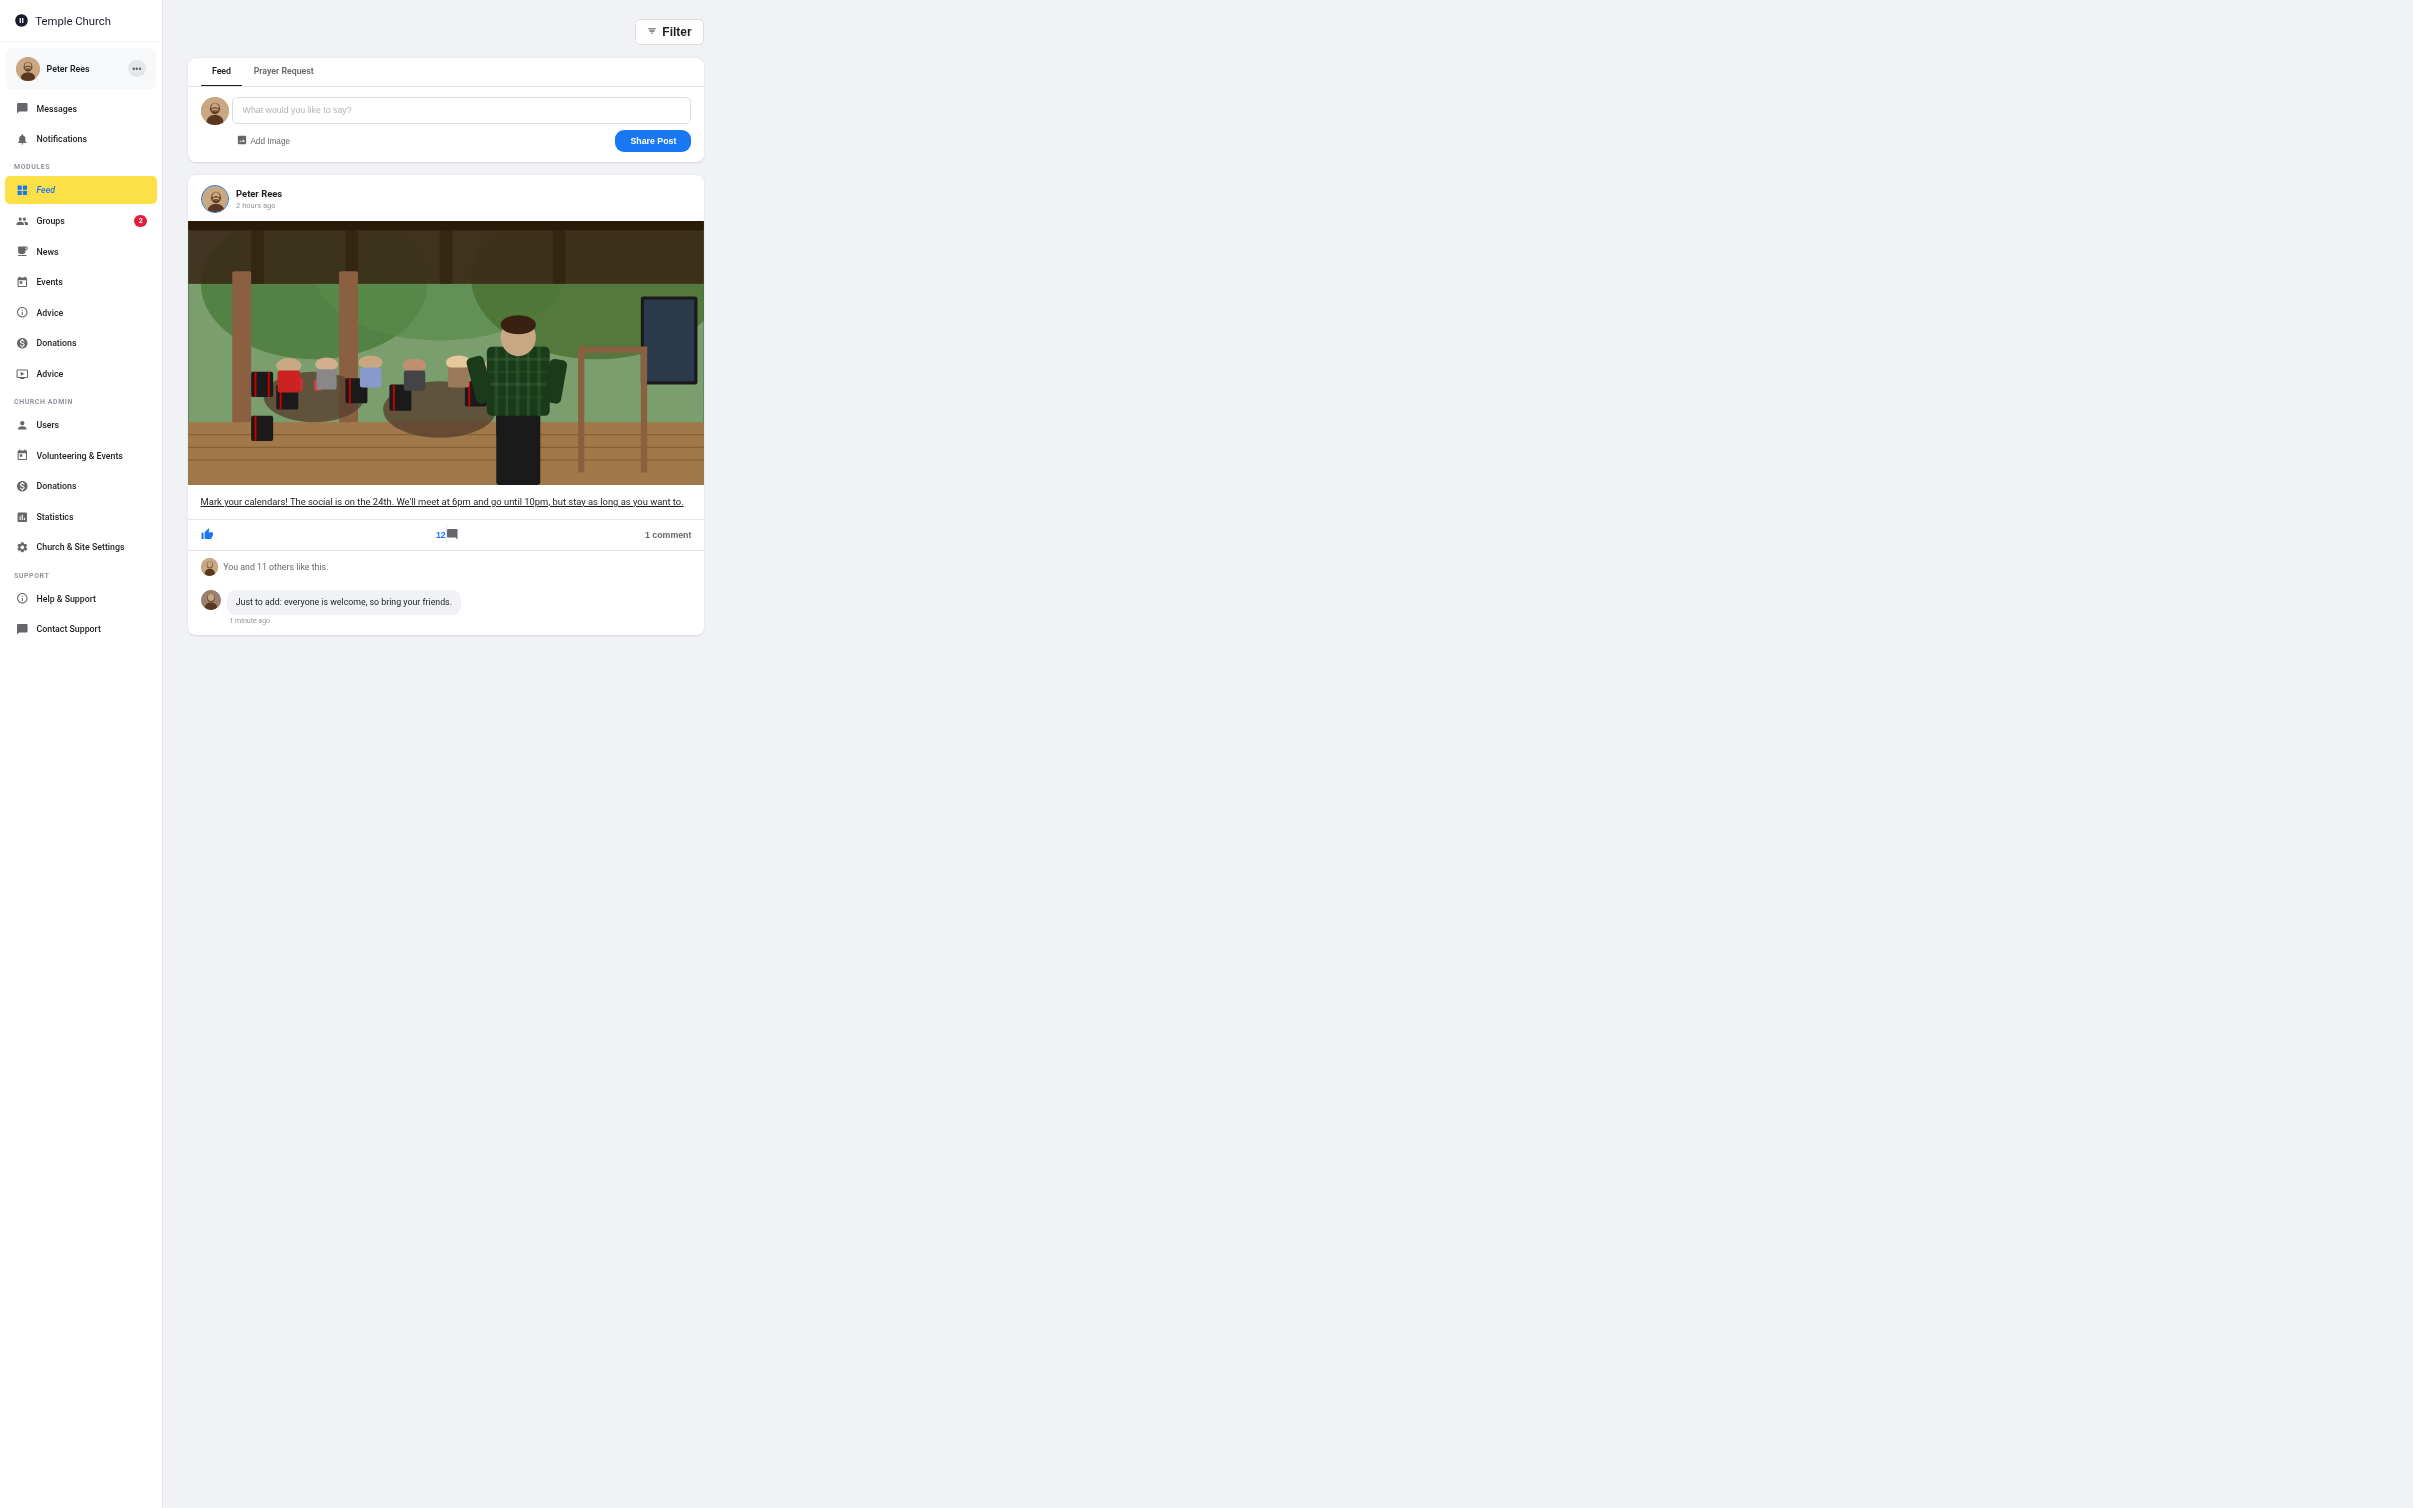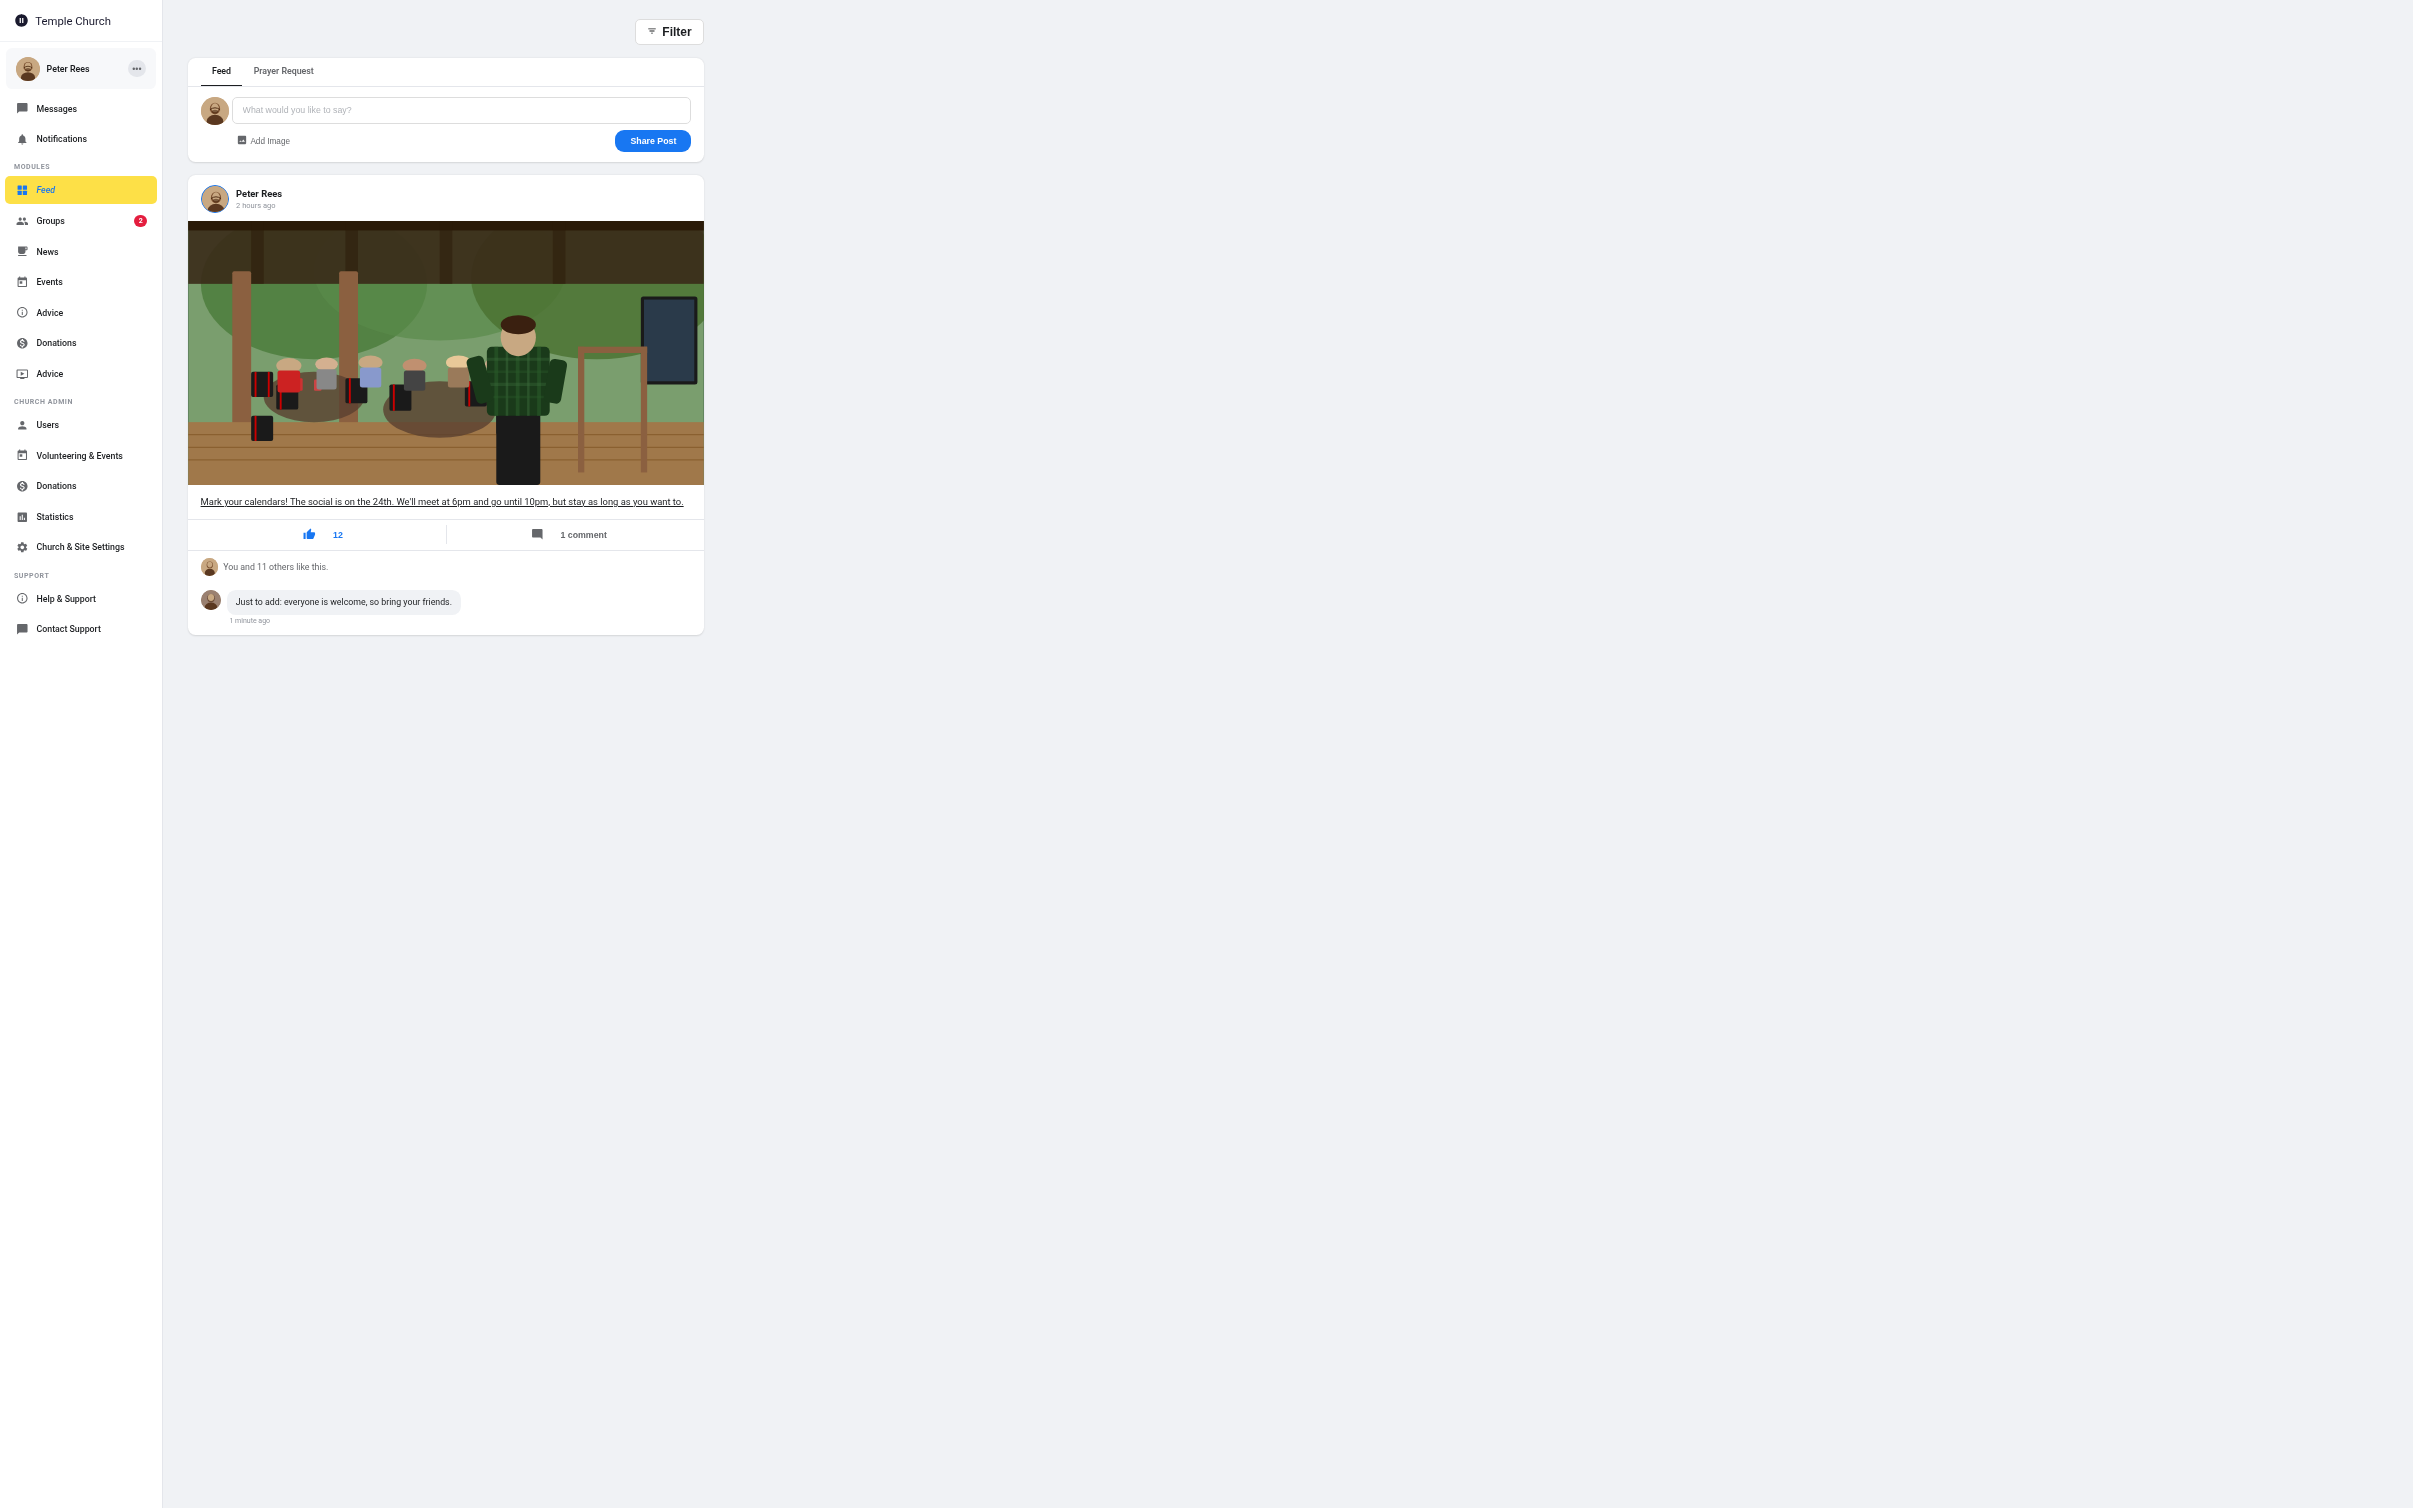--- a/index.html
+++ b/index.html
@@ -349,21 +349,21 @@
       border-top: 0.6px solid #e4e6eb;
       border-bottom: 0.6px solid #e4e6eb;
     }
 
     .reaction-btn {
       display: flex;
       align-items: center;
       gap: 17px;
       padding: 7.5px 0;
       flex: 1;
-      justify-content: center;
+      justify-content: space-between;
       font-size: 8.8px;
       font-weight: 600;
       color: #65676b;
       cursor: pointer;
       border: none;
       background: none;
     }
 
     .reaction-btn.liked {
       color: #1877f2;

